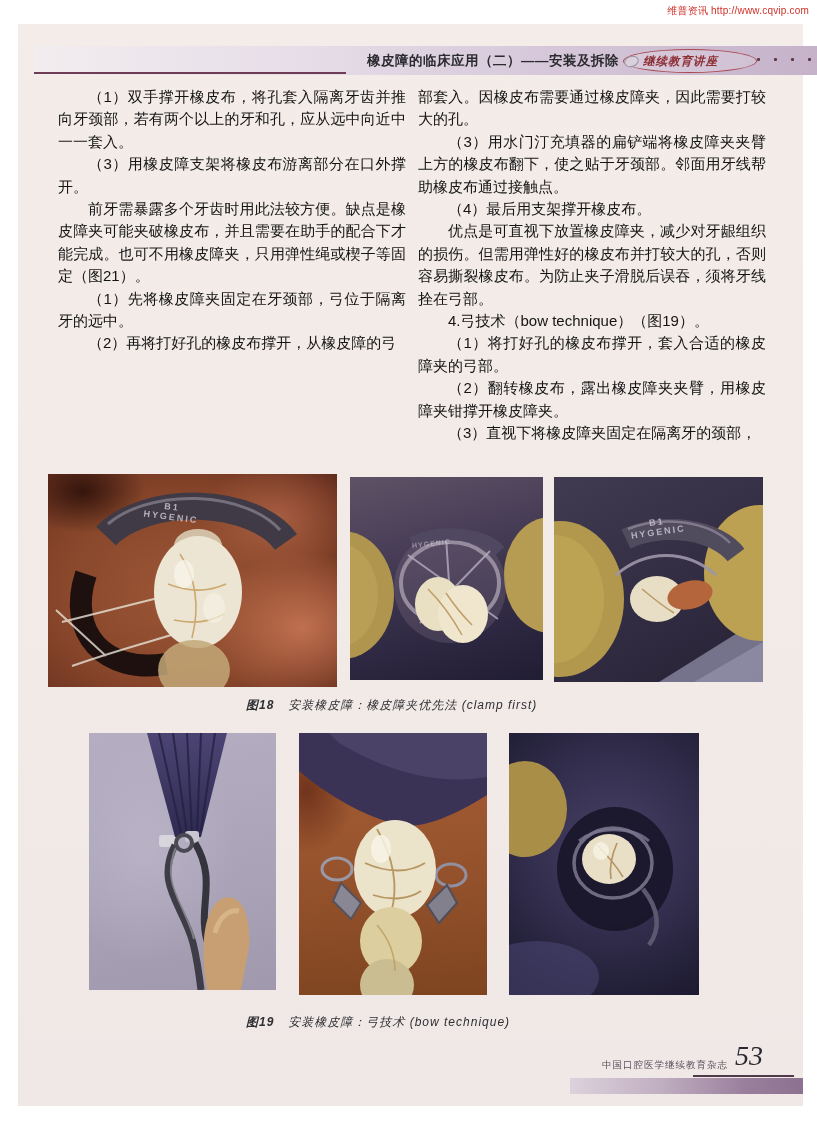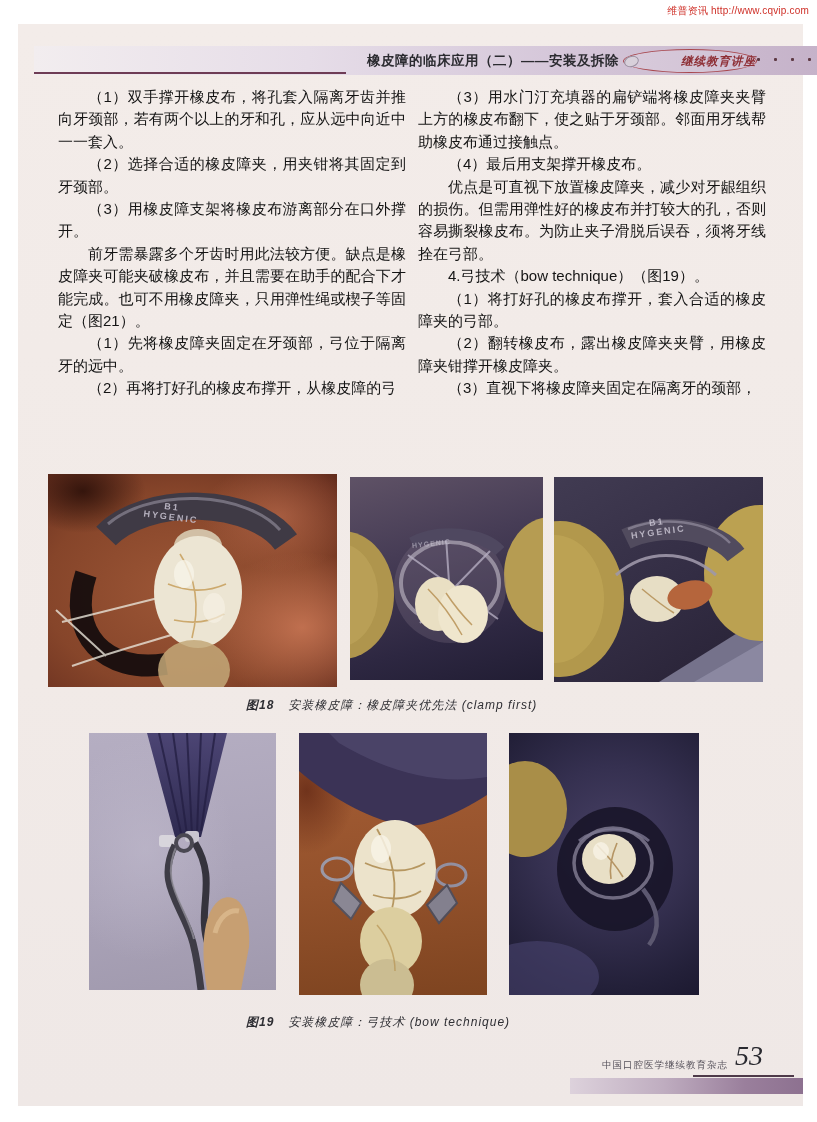--- a/index.html
+++ b/index.html
@@ -27,21 +27,21 @@
   .header-rule{
     position:absolute;left:0;bottom:1px;width:312px;height:2px;background:#6e3c55;
   }
   .header-title{
     position:absolute;right:200px;top:6px;font-size:13.5px;font-weight:bold;
     color:#2b2b30;letter-spacing:.5px;white-space:nowrap;
   }
   .badge{
     position:absolute;right:62px;top:3px;width:132px;height:22px;
     border:1.5px solid #a8474e;border-radius:50%;
-    display:flex;align-items:center;justify-content:space-between;gap:4px;
+    display:flex;align-items:center;justify-content:flex-start;gap:4px;
     background:rgba(255,255,255,.15);
   }
   .badge-icon{
     width:13px;height:9px;border:1px solid #9a8fa0;border-radius:50%;
     transform:rotate(-18deg);background:#d8d0da;flex:none;
   }
   .badge-label{
     font-size:11.5px;font-weight:bold;color:#8e2f36;font-style:italic;
     letter-spacing:1px;white-space:nowrap;
   }
@@ -141,28 +141,28 @@
     <div class="header-dots">
       <span class="dot"></span>
       <span class="dot"></span>
       <span class="dot"></span>
       <span class="dot"></span>
     </div>
   </div>
 
   <div class="col col-left">
     <p>（1）双手撑开橡皮布，将孔套入隔离牙齿并推向牙颈部，若有两个以上的牙和孔，应从远中向近中一一套入。</p>
-    <p>（2）选择合适的橡皮障夹，用夹钳将其固定到牙颈部。</p>
     <p>（3）用橡皮障支架将橡皮布游离部分在口外撑开。</p>
     <p>前牙需暴露多个牙齿时用此法较方便。缺点是橡皮障夹可能夹破橡皮布，并且需要在助手的配合下才能完成。也可不用橡皮障夹，只用弹性绳或楔子等固定（图21）。</p>
     <p>（1）先将橡皮障夹固定在牙颈部，弓位于隔离牙的远中。</p>
     <p>（2）再将打好孔的橡皮布撑开，从橡皮障的弓</p>
   </div>
 
   <div class="col col-right">
+    <p class="noindent">部套入。因橡皮布需要通过橡皮障夹，因此需要打较大的孔。</p>
     <p>（3）用水门汀充填器的扁铲端将橡皮障夹夹臂上方的橡皮布翻下，使之贴于牙颈部。邻面用牙线帮助橡皮布通过接触点。</p>
     <p>（4）最后用支架撑开橡皮布。</p>
     <p>优点是可直视下放置橡皮障夹，减少对牙龈组织的损伤。但需用弹性好的橡皮布并打较大的孔，否则容易撕裂橡皮布。为防止夹子滑脱后误吞，须将牙线拴在弓部。</p>
     <p>4.弓技术（bow technique）（图19）。</p>
     <p>（1）将打好孔的橡皮布撑开，套入合适的橡皮障夹的弓部。</p>
     <p>（2）翻转橡皮布，露出橡皮障夹夹臂，用橡皮障夹钳撑开橡皮障夹。</p>
     <p>（3）直视下将橡皮障夹固定在隔离牙的颈部，</p>
   </div>
 </div>
 

